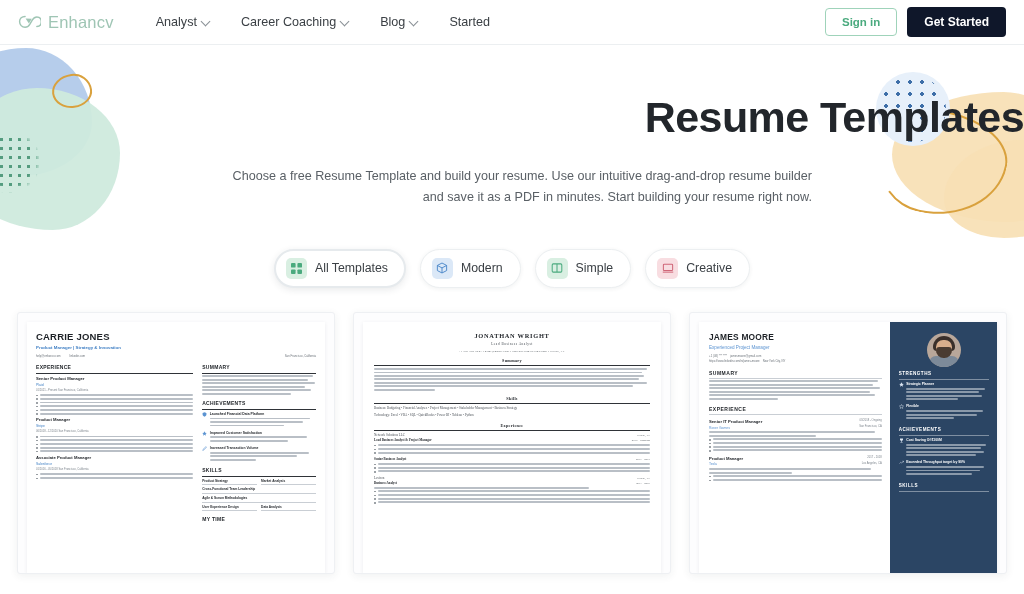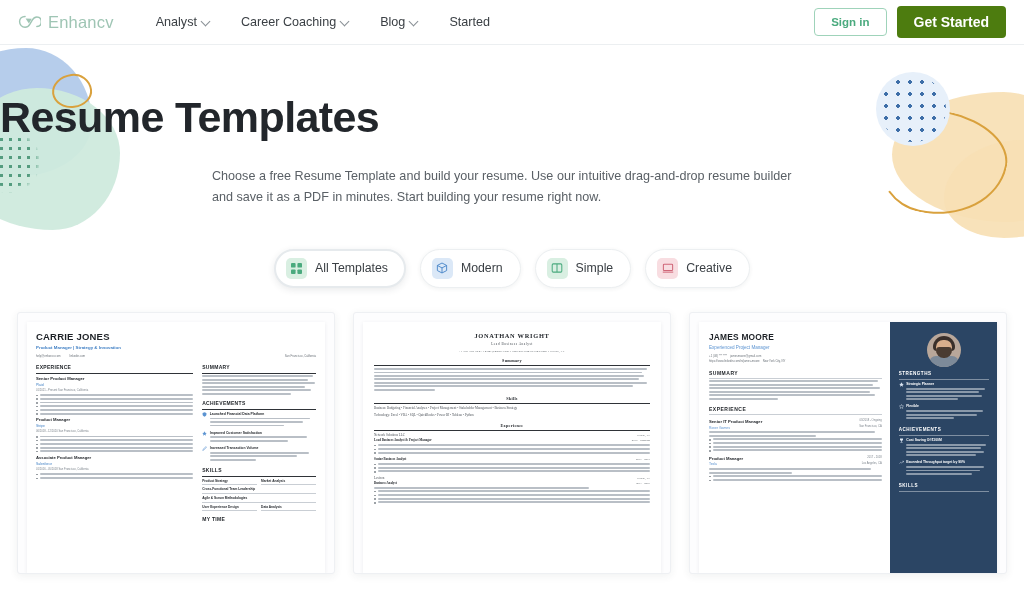--- a/index.html
+++ b/index.html
@@ -92,27 +92,27 @@
     border-right: 1.2px solid #8a9096; border-bottom: 1.2px solid #8a9096;
     transform: rotate(45deg);
   }
   .header-right { margin-left: auto; display: flex; align-items: center; gap: 10px; }
   .btn-signin {
     font-size: 11.5px; font-weight: 700; color: #4aaa7e;
     border: 1.3px solid #9fd3ba; background: #fff;
     border-radius: 4px; padding: 7px 16px; cursor: pointer;
   }
   .btn-get-started {
-    font-size: 14px; font-weight: 700; color: #fff;
-    background: #4d7c0f; border: none;
+    font-size: 12px; font-weight: 700; color: #fff;
+    background: #0f172a; border: none;
     border-radius: 4px; padding: 8px 17px; cursor: pointer;
   }
 
   
-  .hero { position: relative; z-index: 10; text-align: left; padding-top: 50px; }
+  .hero { position: relative; z-index: 10; text-align: right; padding-top: 50px; }
   .hero h1 {
     font-size: 43px; font-weight: 700; letter-spacing: -.6px;
     color: #22262b; line-height: 1.05;
   }
   .breadcrumb { margin-top: 13px; font-size: 11.5px; color: #6b7177; }
   .breadcrumb a { color: #8fb9d9; text-decoration: none; cursor: pointer; }
   .breadcrumb .sep { color: #9aa0a6; margin: 0 3px; }
   .hero-desc {
     margin: 26px auto 0; max-width: 600px;
     font-size: 12.6px; line-height: 1.62; color: #5a6066;

